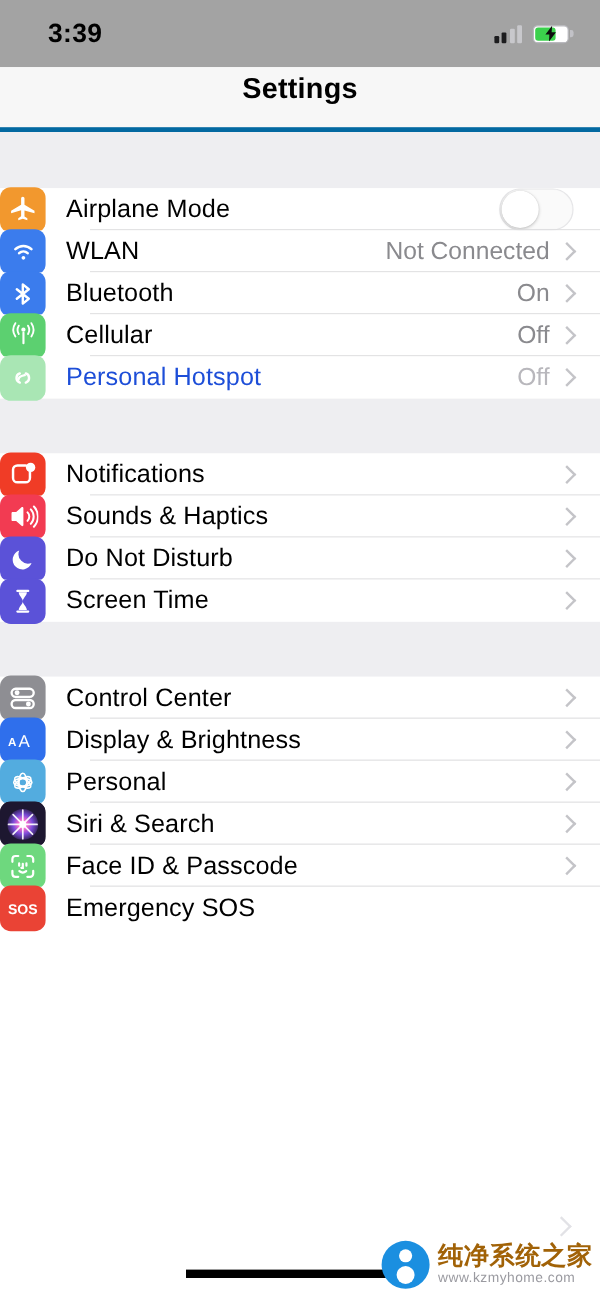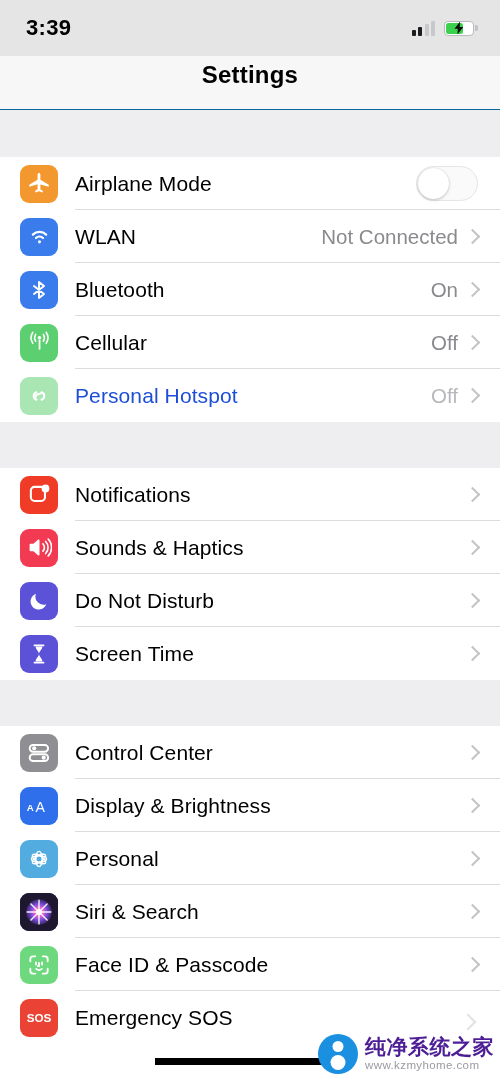--- a/index.html
+++ b/index.html
@@ -8,25 +8,25 @@
     font-family:"Liberation Sans","DejaVu Sans",sans-serif;
     background:#ffffff;
     -webkit-font-smoothing:antialiased;
     overflow:hidden;
     position:relative;
   }
 
   
   .statusbar{
     height:56px;
-    background:#e5e5e5;
+    background:#a3a3a3;
     display:flex;
     align-items:center;
     justify-content:space-between;
-    padding:0 26px 0 26px;
+    padding:0 26px 0 40px;
   }
   .sb-time{
     font-size:22px;
     font-weight:bold;
     color:#000;
     letter-spacing:.3px;
   }
   .sb-right{ display:flex; align-items:center; gap:9px; }
   .signal{ display:flex; align-items:flex-end; gap:2.5px; height:15px; }
   .signal i{ display:block; width:4px; border-radius:1px; background:#c8c8cc; }
@@ -61,21 +61,21 @@
     width:11px; height:13px;
   }
 
   
   .navbar{
     height:54px;
     background:#f7f7f7;
     display:flex;
     align-items:flex-start;
     justify-content:center;
-    border-bottom:1px solid #0369a1;
+    border-bottom:4px solid #0369a1;
     padding-top:5px;
   }
   .nav-title{
     font-size:24px;
     font-weight:bold;
     color:#000;
     letter-spacing:.2px;
   }
 
   
@@ -83,22 +83,21 @@
   .gap{ background:#eeeef1; }
   .gap.first{ height:47px; }
   .gap.mid{ height:46px; }
 
   .group{ background:#ffffff; }
 
   .row{
     position:relative;
     display:flex;
     align-items:center;
-    height:53px;
-    padding-left:20px;
+    height:35px;
     background:#fff;
   }
   .row .sep{
     position:absolute;
     left:75px; right:0; bottom:0;
     height:1px;
     background:#dcdcde;
   }
   .row:last-child .sep{ display:none; }
 
@@ -196,21 +195,21 @@
     transform:translateX(-50%);
     width:15px; height:15px;
     border-radius:50%;
     background:#fff;
     box-shadow:0 0 0 3px #1b8fe0;
   }
   .wm-text{ line-height:1.08; }
   .wm-cn{
     font-size:21px;
     font-weight:bold;
-    color:#4c1d95;
+    color:#a16207;
     letter-spacing:.5px;
     white-space:nowrap;
   }
   .wm-url{
     font-size:11.5px;
     color:#9a9aa0;
     letter-spacing:.4px;
     white-space:nowrap;
   }
   .ghost-chev{

